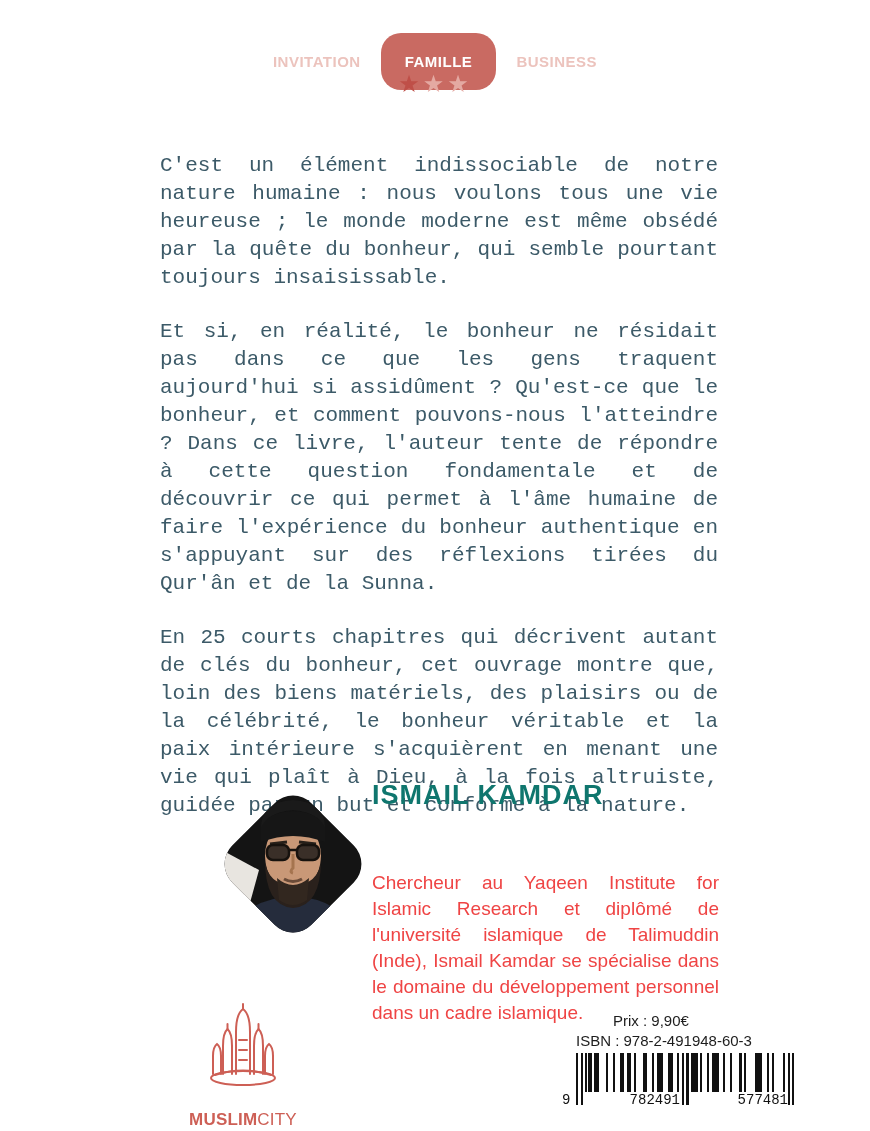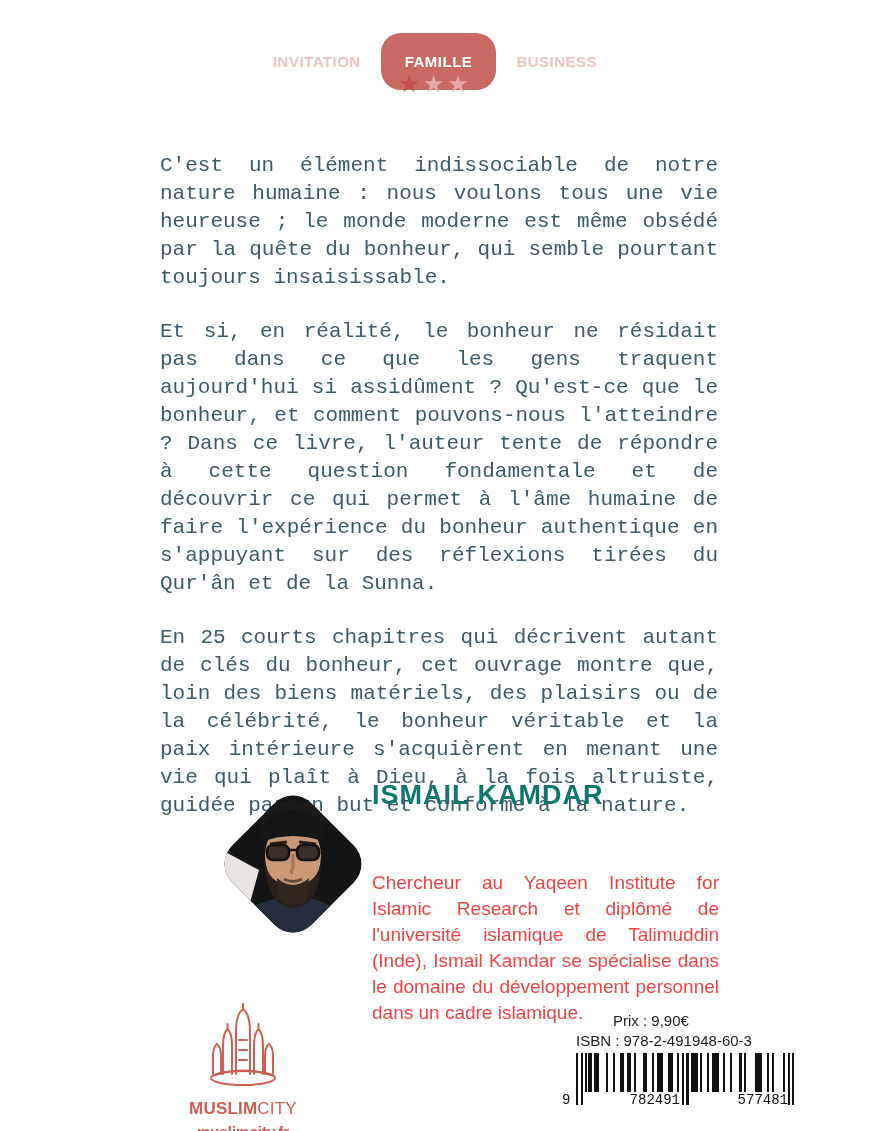--- a/index.html
+++ b/index.html
@@ -54,21 +54,21 @@
     position: absolute; left: 372px; top: 836px; width: 347px;
     color: #ef4444; font-size: 19px; line-height: 26px; text-align: justify; margin-top: 34px;
   }
 
   
   .publisher {
     position: absolute; left: 168px; top: 1002px; width: 150px;
     text-align: center; color: #cd5f55;
   }
   .publisher .logo-art { display: block; margin: 0 auto; }
-  .publisher .logo-word { font-size: 17px; letter-spacing: 0.2px; margin-top: 9px; }
+  .publisher .logo-word { font-size: 17px; letter-spacing: 0.2px; margin-top: 20px; }
   .publisher .logo-word .bold-part { font-weight: bold; }
   .publisher .logo-word .light-part { font-weight: normal; }
   .publisher .website { font-size: 15px; font-weight: bold; margin-top: 4px; }
 
   
   .purchase { position: absolute; left: 576px; top: 1012px; width: 240px; color: #1d1d1d; }
   .price-line  { font-size: 15px; margin-bottom: 3px; margin-left: 37px; }
   .isbn-line   { font-size: 15px; margin-bottom: 4px; }
   .barcode-wrap { position: relative; margin-left: 0px; width: 220px; height: 58px; }
   .barcode-bars { position: relative; width: 219px; height: 52px; }

